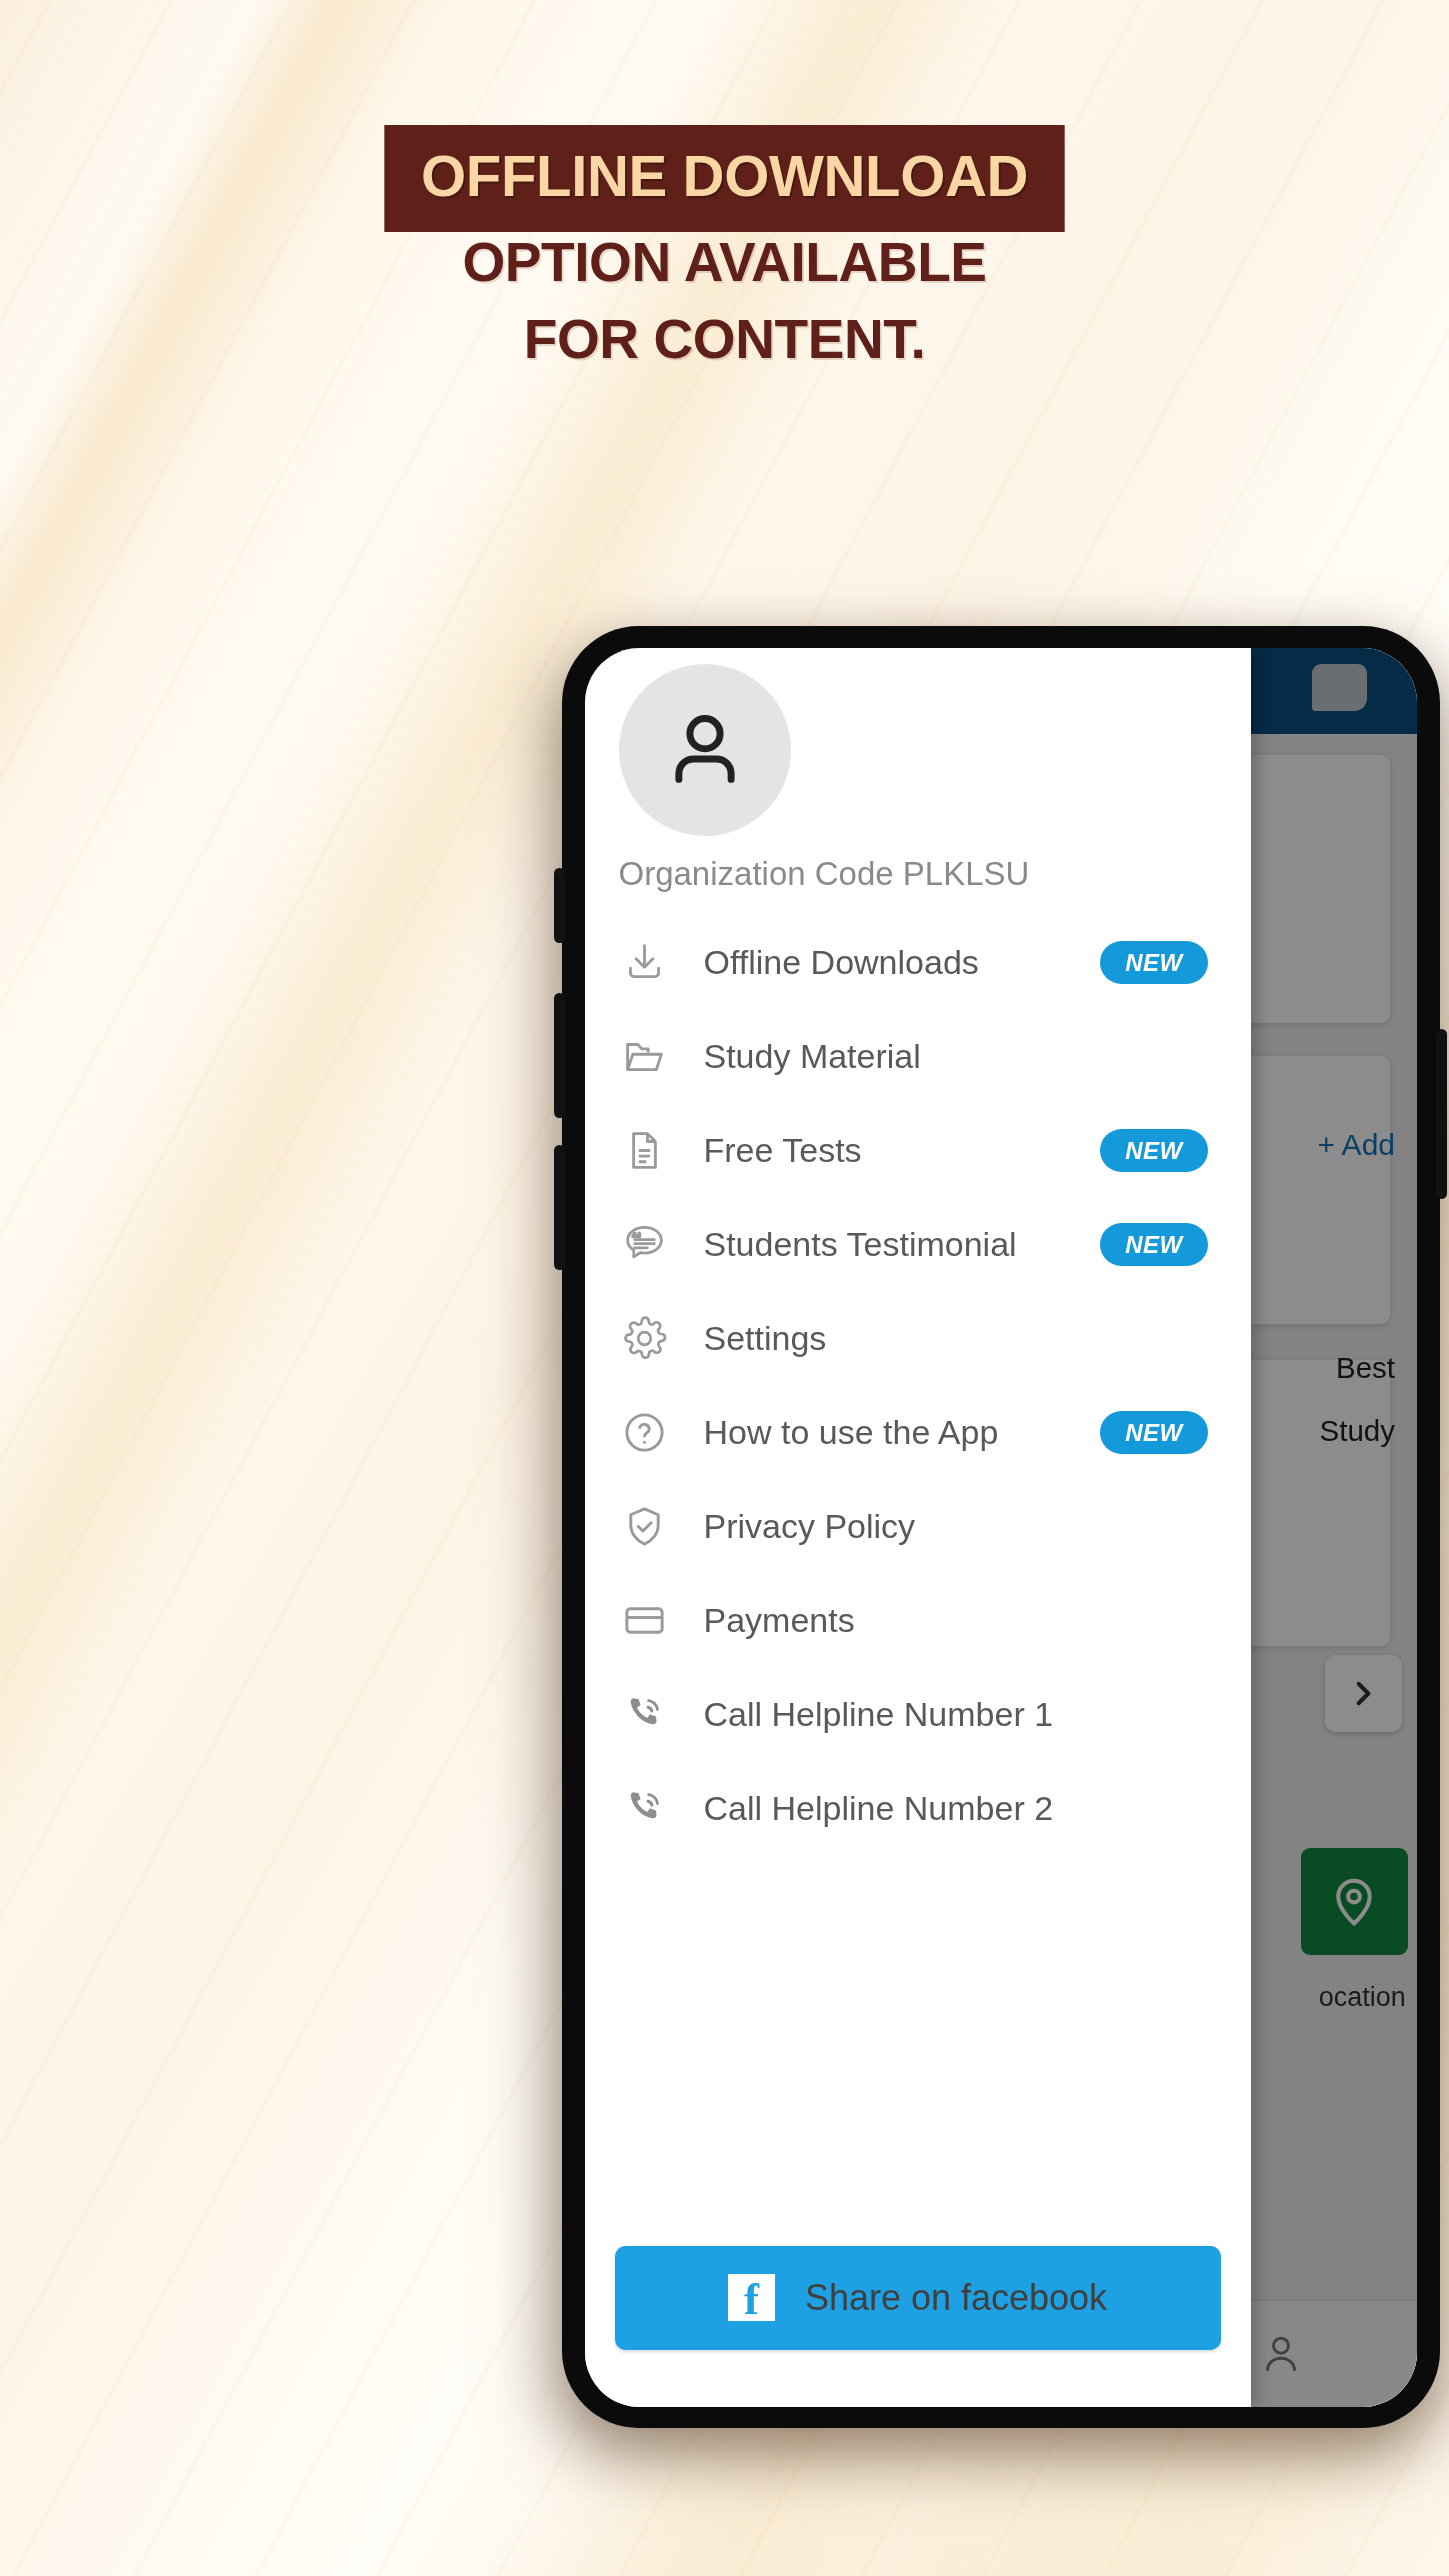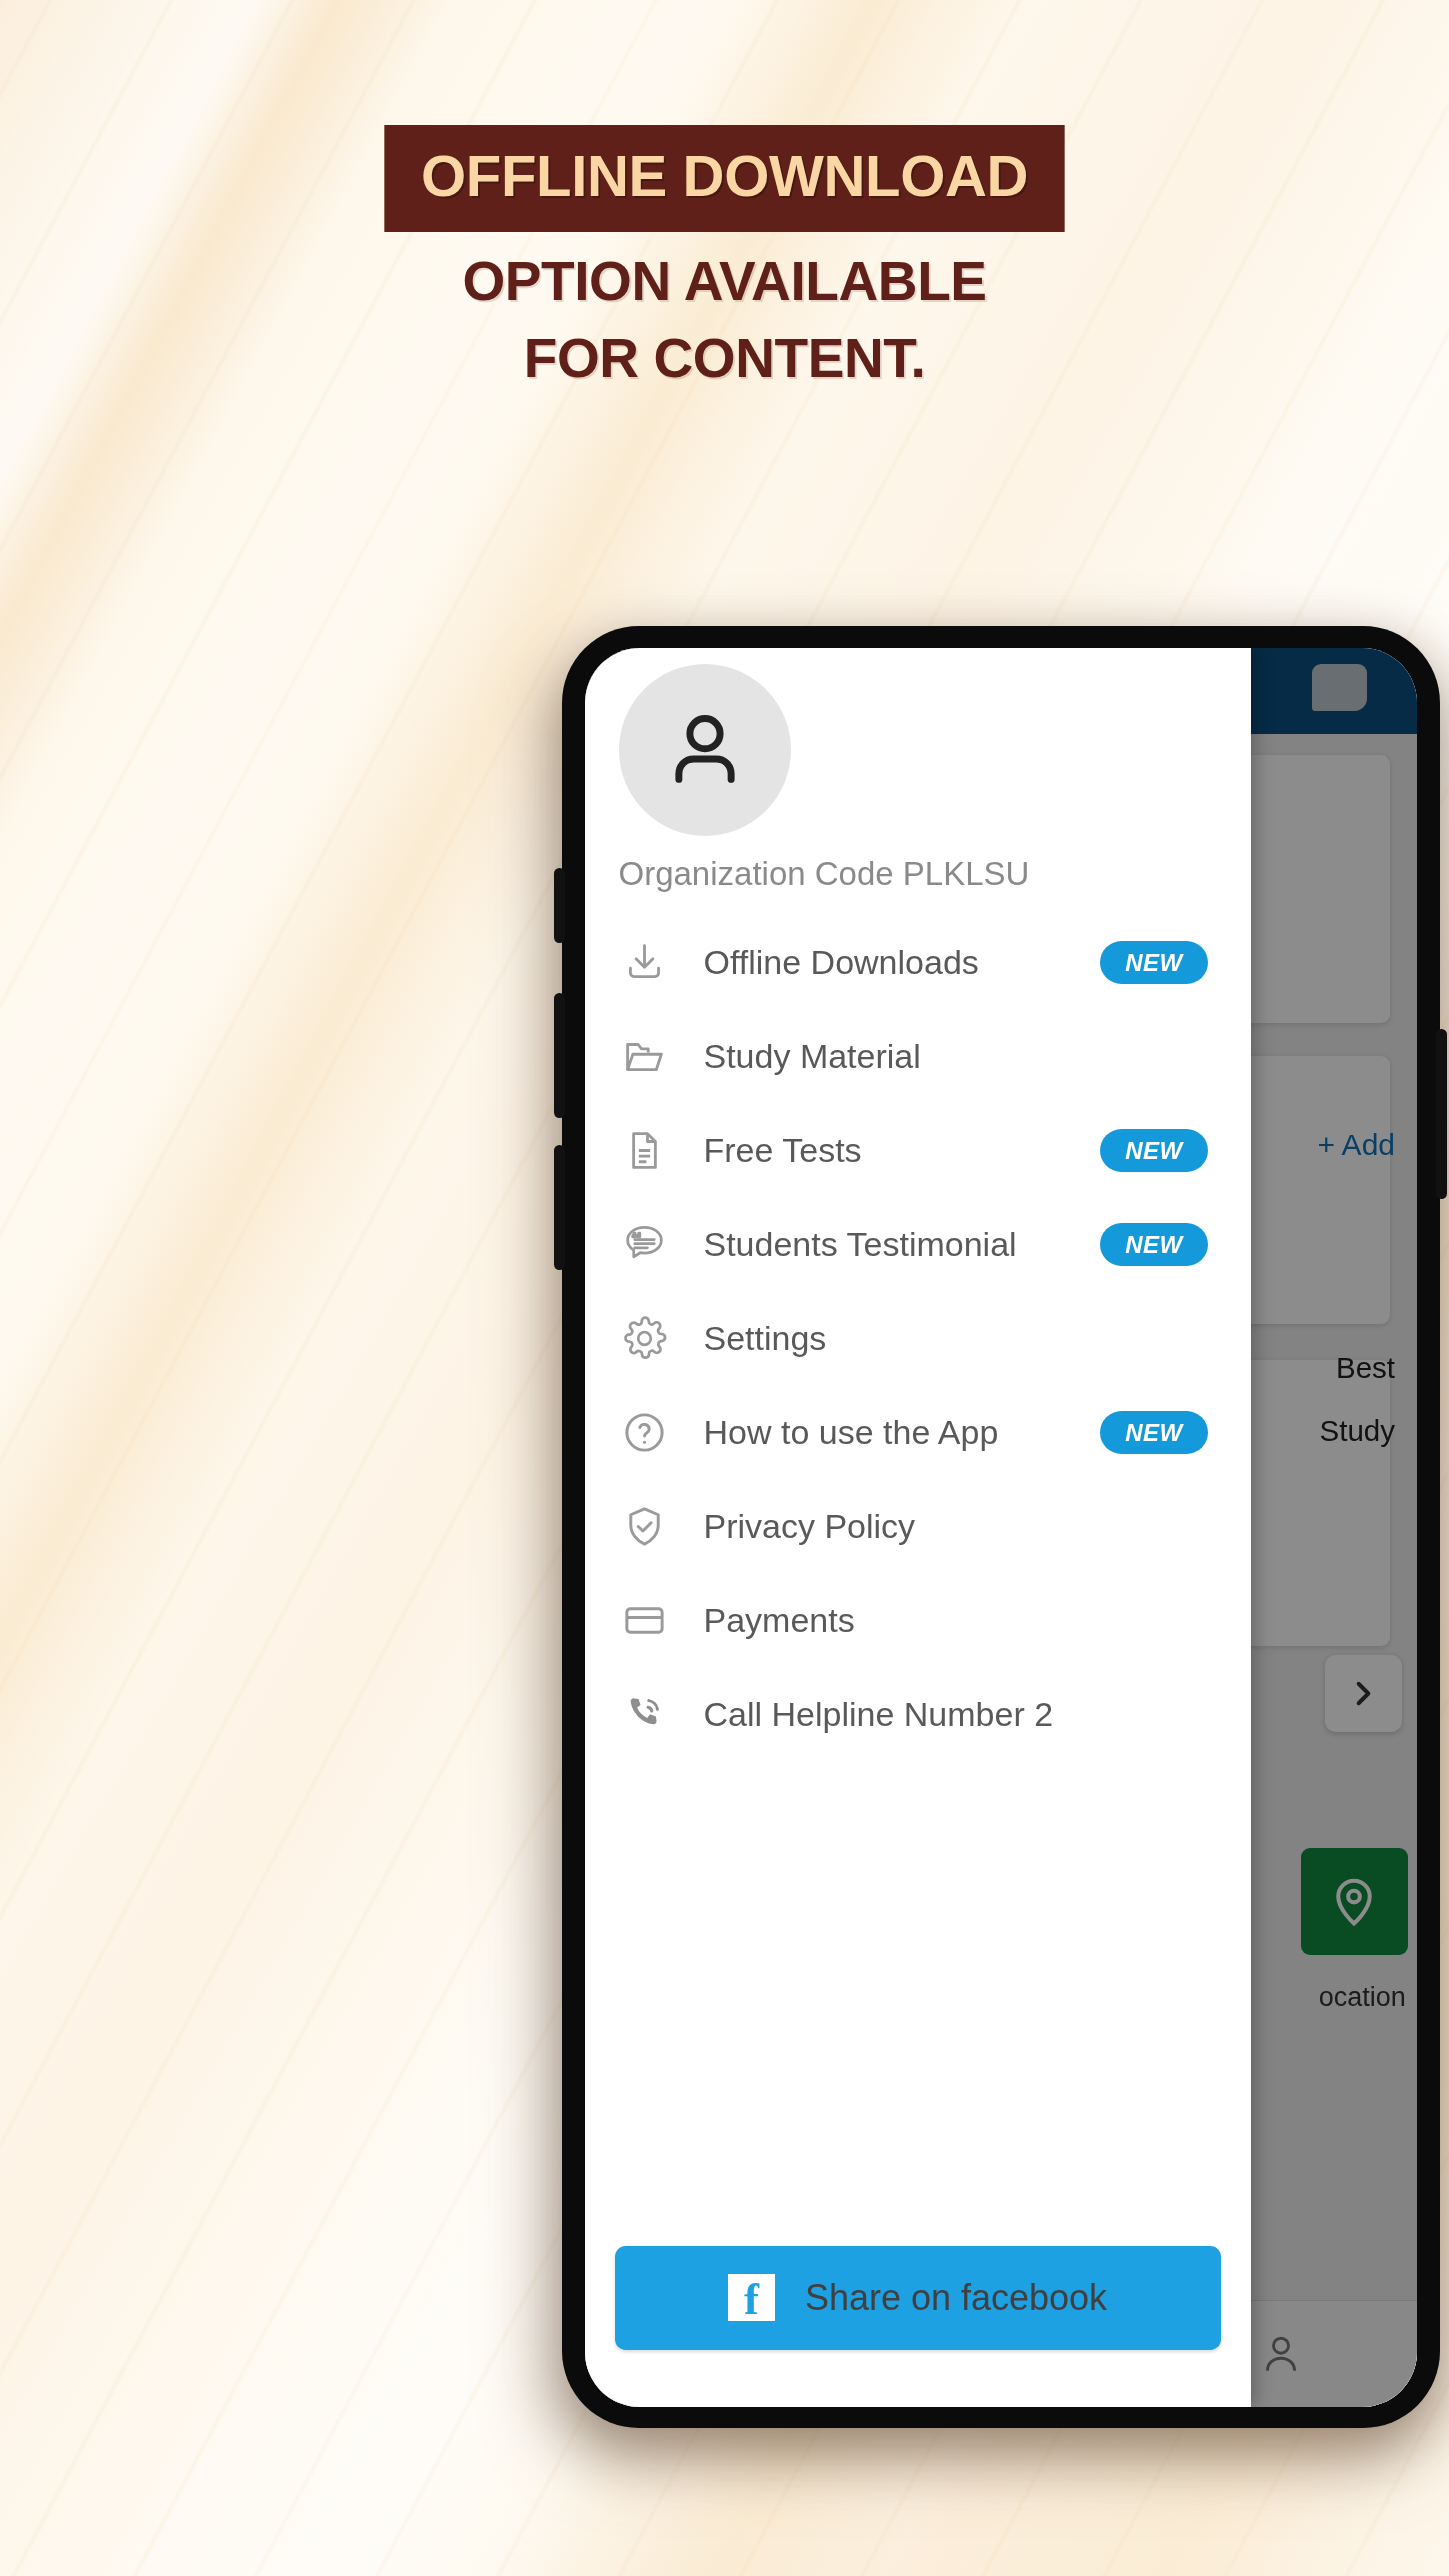--- a/index.html
+++ b/index.html
@@ -70,21 +70,21 @@
     background: #5e2018;
     color: #f9d6a4;
     font-size: 57px;
     padding: 23px 36px 27px 36px;
     text-shadow: 1.8px 1.8px 0 rgba(0,0,0,0.25);
     transform: scaleX(1.02);
   }
   #hl2, #hl3 {
     color: #5e2018;
     font-size: 55px;
-    margin-top: 22px;
+    margin-top: 3px;
     text-shadow: 1.8px 1.8px 0 rgba(120,60,40,0.18);
   }
   #hl3 { margin-top: 21.5px; }
 
   
   #phone-wrap {
     position: absolute;
     left: 50%;
     top: 626px;
     transform: translateX(-50%);
@@ -434,29 +434,39 @@
           <div class="menu-item">
             <span class="menu-icon">
               <svg width="47" height="47" viewBox="0 0 24 24" fill="none" stroke="#9a9a9a" stroke-width="1.5" stroke-linejoin="round">
                   <rect x="3" y="6" width="18" height="12" rx="1.8"></rect>
                   <path d="M3 10.5h18"></path>
                 </svg>
             </span>
             <span class="menu-label">Payments</span>
           </div>
 
-
           <div class="menu-item">
             <span class="menu-icon">
               <svg width="45" height="45" viewBox="0 0 24 24" fill="none" stroke="#8e8e8e" stroke-width="1.6" stroke-linecap="round">
                 <path d="M6.4 3.4l2.4.3 1.1 3.2-1.9 1.4a11 11 0 0 0 5.5 5.5l1.4-1.9 3.2 1.1.3 2.4a1.6 1.6 0 0 1-1.7 1.8A14.4 14.4 0 0 1 4.6 5.1a1.6 1.6 0 0 1 1.8-1.7z" fill="#8e8e8e" stroke="none"></path>
                 <path d="M14.3 4.6a5.6 5.6 0 0 1 4.6 4.6"></path>
                 <path d="M13.9 8.1a2.7 2.7 0 0 1 2 2"></path>
               </svg>
             </span>
+            <span class="menu-label">Call Helpline Number 1</span>
+          </div>
+
+          <div class="menu-item">
+            <span class="menu-icon">
+              <svg width="45" height="45" viewBox="0 0 24 24" fill="none" stroke="#8e8e8e" stroke-width="1.6" stroke-linecap="round">
+                <path d="M6.4 3.4l2.4.3 1.1 3.2-1.9 1.4a11 11 0 0 0 5.5 5.5l1.4-1.9 3.2 1.1.3 2.4a1.6 1.6 0 0 1-1.7 1.8A14.4 14.4 0 0 1 4.6 5.1a1.6 1.6 0 0 1 1.8-1.7z" fill="#8e8e8e" stroke="none"></path>
+                <path d="M14.3 4.6a5.6 5.6 0 0 1 4.6 4.6"></path>
+                <path d="M13.9 8.1a2.7 2.7 0 0 1 2 2"></path>
+              </svg>
+            </span>
             <span class="menu-label">Call Helpline Number 2</span>
           </div>
 
         </div>
 
         <div id="drawer-footer">
           <div id="fb-button">
             <span id="fb-glyph">f</span>
             <span id="fb-label">Share on facebook</span>
           </div>

